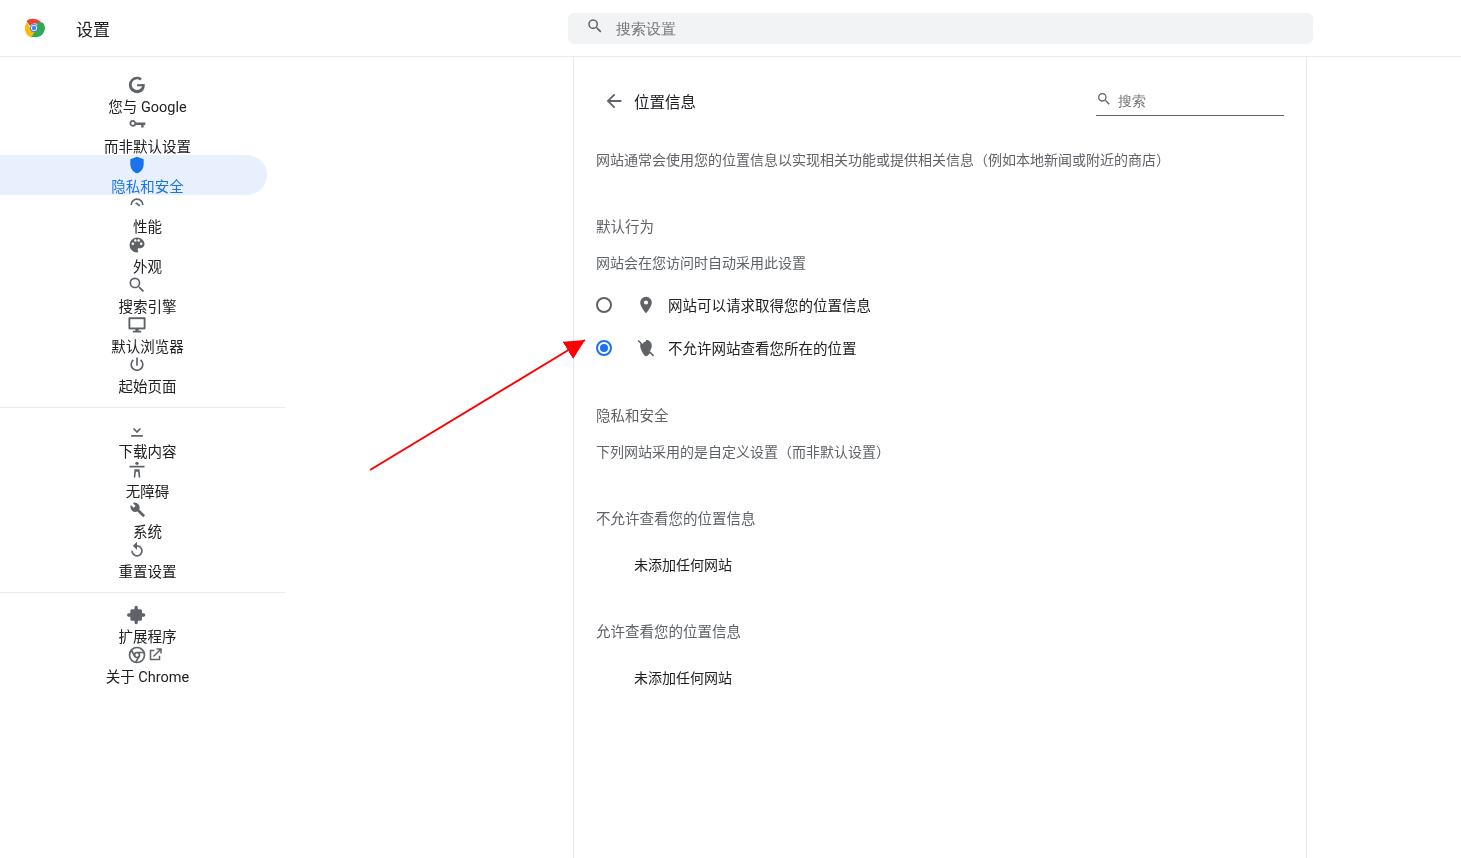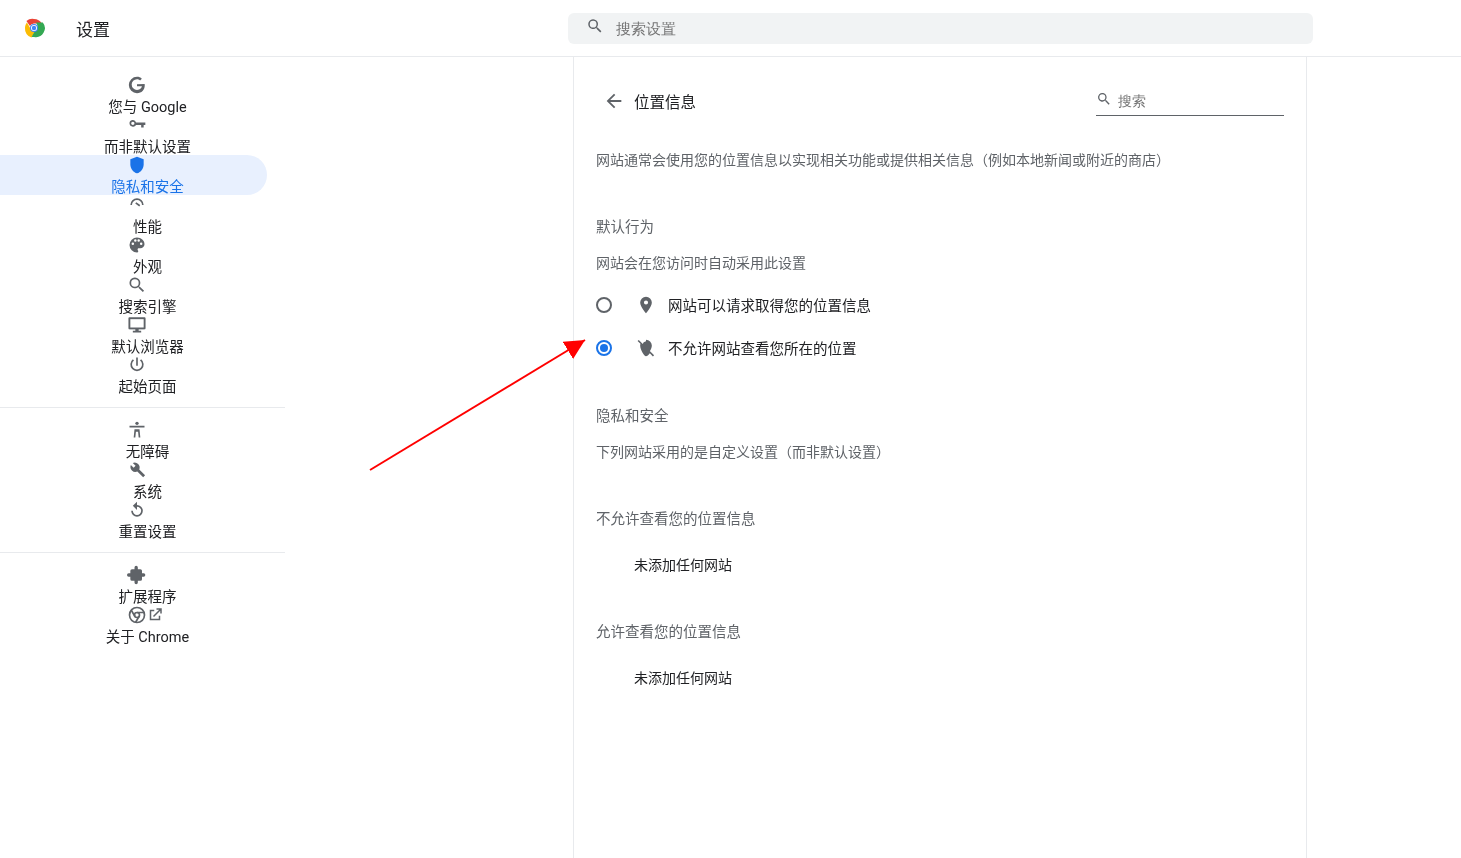--- a/index.html
+++ b/index.html
@@ -182,20 +182,28 @@
             </svg>
           </span>
           <span>起始页面</span>
         </div>
       </div>
     <div class="side-sep"></div>
     <div class="side-group" id="sg2">
         <div class="side-item">
           <span class="ico">
             <svg viewBox="0 0 24 24">
+              <path d="M5 20h14v-2H5zM12 4v9l3.5-3.5 1.4 1.4L12 15.8 7.1 10.9l1.4-1.4L12 13z"></path>
+            </svg>
+          </span>
+          <span>下载内容</span>
+        </div>
+        <div class="side-item">
+          <span class="ico">
+            <svg viewBox="0 0 24 24">
               <circle cx="12" cy="4" r="2"></circle>
               <path d="M21 9H3V7h18zM15 11l1 10h-2l-.7-7h-2.6L10 21H8l1-10z"></path>
             </svg>
           </span>
           <span>无障碍</span>
         </div>
         <div class="side-item">
           <span class="ico">
             <svg viewBox="0 0 24 24">
               <path d="m21.7 18.3-7-7a6 6 0 0 0-7.8-7.8l3.4 3.4-2.3 2.3L4.6 6A6 6 0 0 0 12.4 13.8l7 7z"></path>

